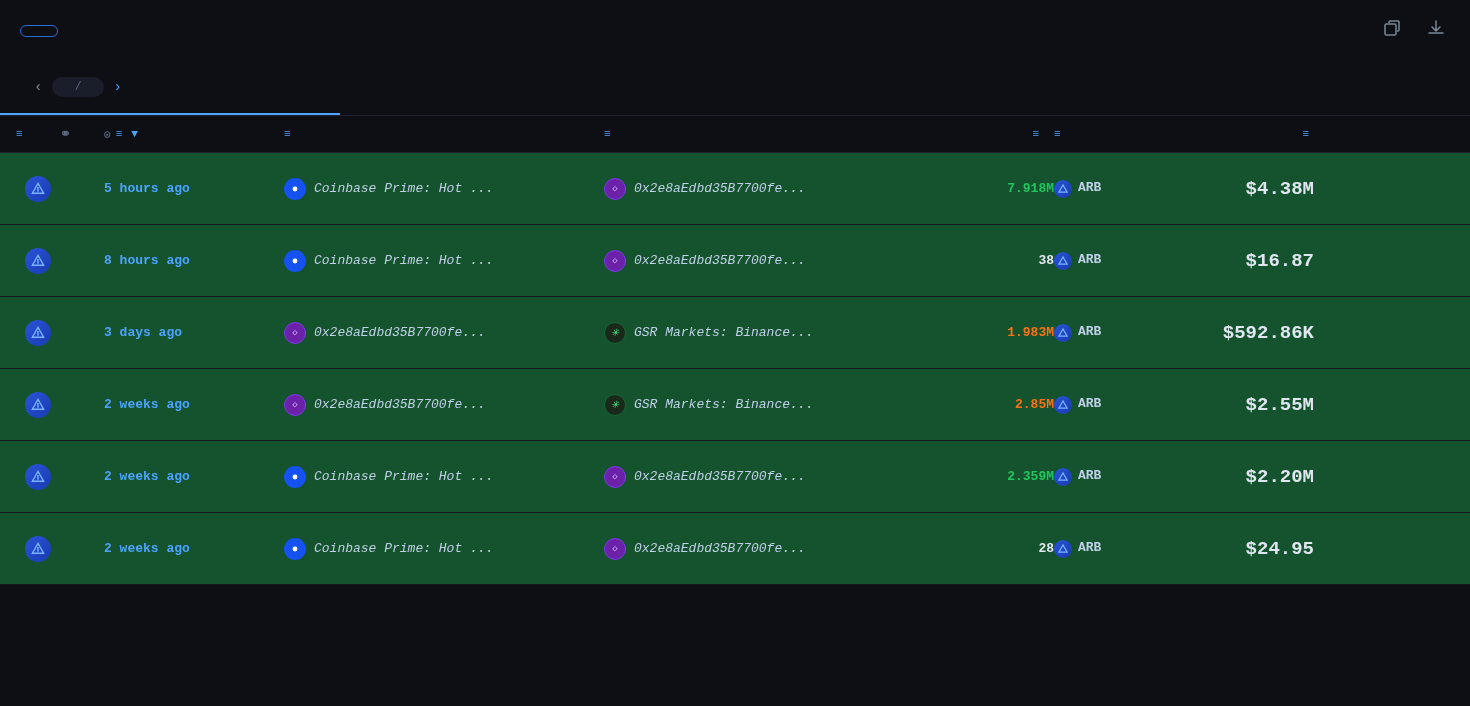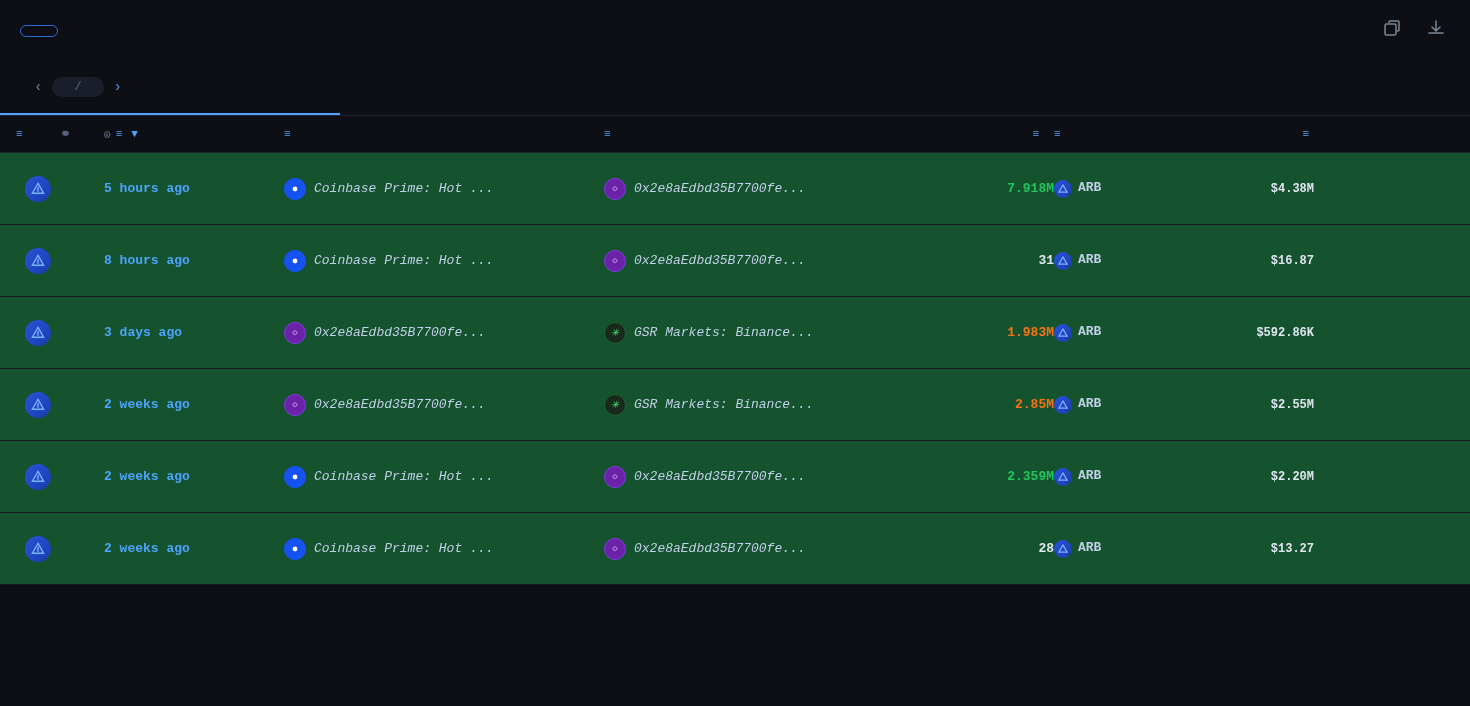--- a/index.html
+++ b/index.html
@@ -225,21 +225,21 @@
       background: linear-gradient(135deg, #2855d8, #1a3ab0);
       display: flex;
       align-items: center;
       justify-content: center;
       font-size: 8px;
       color: white;
     }
 
     .cell-usd {
       text-align: right;
-      font-size: 12px;
+      font-size: 19px;
       font-weight: 600;
       color: #e0e6f0;
     }
   </style>
 </head>
 <body>
 
 <div class="top-bar">
   <div class="filter-badge">
     <span class="close-x"></span>
@@ -375,21 +375,21 @@
         <circle cx="10" cy="10" r="9" fill="#1652f0"></circle>
         <circle cx="10" cy="10" r="4" fill="white"></circle>
       </svg>
     </div>
       <span>Coinbase Prime: Hot ...</span>
     </div>
     <div class="cell-to">
       <div class="to-icon address-icon" style="font-size:9px;">◇</div>
       <span>0x2e8aEdbd35B7700fe...</span>
     </div>
-    <div class="cell-value value-small">31</div>
+    <div class="cell-value value-small">38</div>
     <div class="cell-token">
       <div class="token-arb-icon">
         <svg width="10" height="10" viewBox="0 0 20 20" fill="none">
           <polygon points="10,2 18,16 2,16" fill="none" stroke="#7ab4ff" stroke-width="2.5"></polygon>
         </svg>
       </div>
       <span>ARB</span>
     </div>
     <div class="cell-usd">$16.87</div>
   </div>
@@ -522,15 +522,15 @@
     </div>
     <div class="cell-value value-small">28</div>
     <div class="cell-token">
       <div class="token-arb-icon">
         <svg width="10" height="10" viewBox="0 0 20 20" fill="none">
           <polygon points="10,2 18,16 2,16" fill="none" stroke="#7ab4ff" stroke-width="2.5"></polygon>
         </svg>
       </div>
       <span>ARB</span>
     </div>
-    <div class="cell-usd">$13.27</div>
+    <div class="cell-usd">$24.95</div>
   </div>
   </div>
 
 </body></html>

